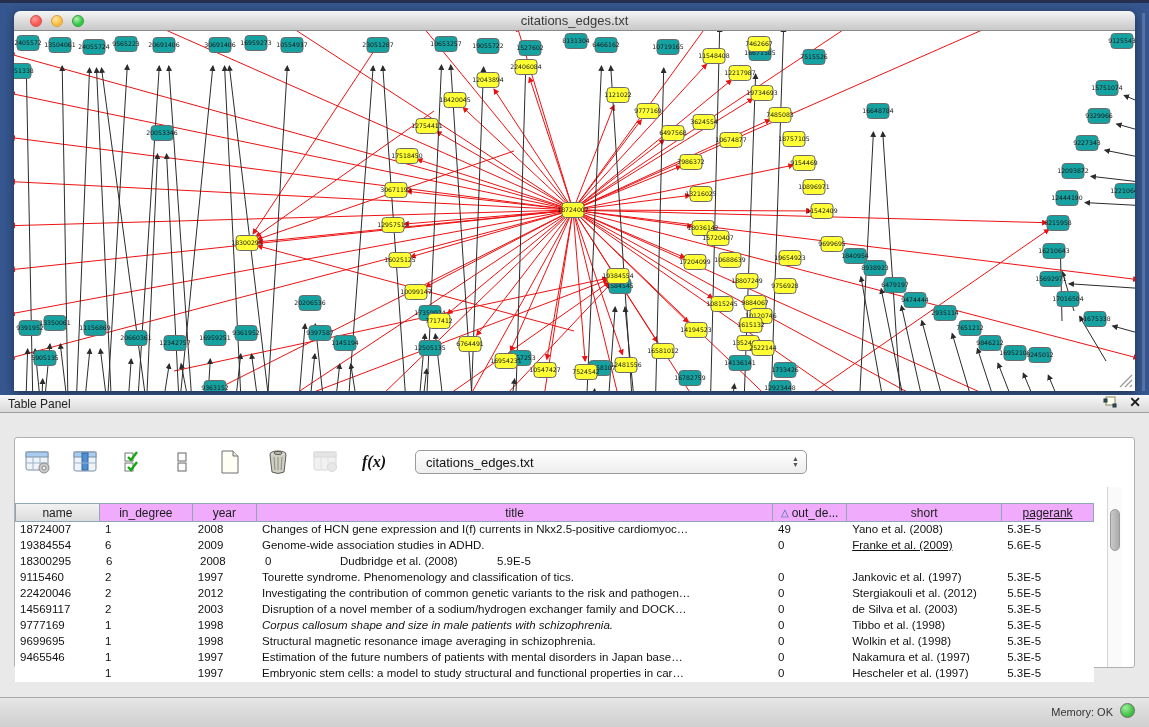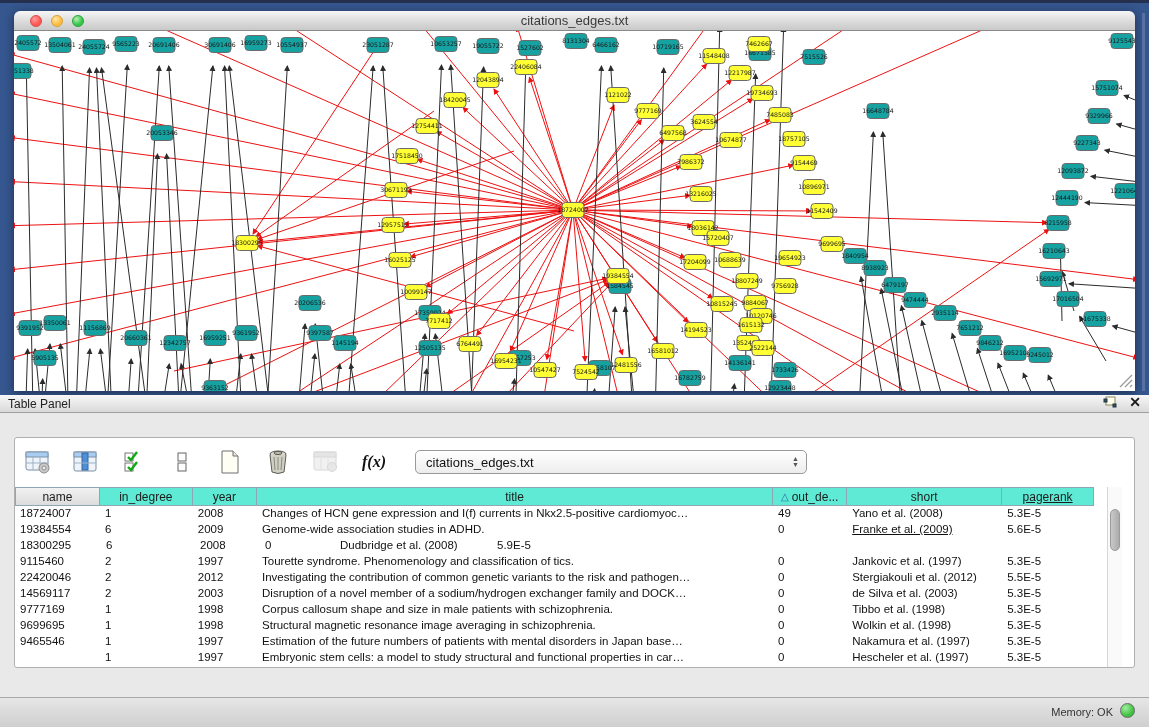--- a/index.html
+++ b/index.html
@@ -40,23 +40,23 @@
   .tbtn { width:30px; height:30px; display:flex; align-items:center; justify-content:center; background:none; border:none; }
   .tbtn.dis { opacity:.38; }
   .fx { font-family:"Liberation Serif", serif; font-style:italic; font-weight:bold; font-size:16px; color:#111; }
   .combo { margin-left:8px; width:392px; height:24px; border:1px solid #9a9a9a; border-radius:5px;
     background:linear-gradient(#ffffff,#ededed); position:relative; font-size:13px; color:#111;
     display:flex; align-items:center; padding-left:10px; }
   .combo .arrows { position:absolute; right:4px; top:2px; width:13px; height:18px;
     display:flex; flex-direction:column; align-items:center; justify-content:center; color:#555; }
   .combo .arrows span { font-size:7px; line-height:6px; }
 
-  .grid { position:absolute; left:0px; top:49px; width:1079px; }
+  .grid { position:absolute; left:0px; top:65px; width:1079px; }
   .ghead { display:flex; height:19px; }
-  .ghead .hc { background:#5eead4; border:1px solid #8fa6b4; border-left:none;
+  .ghead .hc { background:#f0abfc; border:1px solid #8fa6b4; border-left:none;
     font-size:12px; color:#1c1c1c; display:flex; align-items:center; justify-content:center;
     white-space:nowrap; overflow:hidden; }
   .ghead .hc:first-child { background:linear-gradient(#f2f2f2,#dcdcdc); border-left:1px solid #8fa6b4; }
   .ghead .hc .sort { color:#2b6ea8; margin-right:3px; font-size:10px; }
   .grow { display:flex; height:16px; font-size:11.5px; color:#111; background:#fff; }
   .grow .c { padding:1px 4px 0 5px; white-space:nowrap; overflow:hidden; }
   .vscroll { position:absolute; right:12px; top:49px; width:15px; height:180px;
     background:#fafafa; border-left:1px solid #d5d5d5; }
   .vthumb { position:absolute; left:2px; top:22px; width:10px; height:42px;
     background:linear-gradient(90deg,#c9c9c9,#ababab); border-radius:6px; border:1px solid #9a9a9a; }
@@ -868,21 +868,21 @@
             <div class="c" style="width: 65px;">2003</div>
             <div class="c" style="width: 523px;">Disruption of a novel member of a sodium/hydrogen exchanger family and DOCK…</div>
             <div class="c" style="width: 75px;">0</div>
             <div class="c" style="width: 157px;">de Silva et al. (2003)</div>
             <div class="c" style="width: 93px;">5.3E-5</div>
           </div>
           <div class="grow">
             <div class="c" style="width: 86px;">9777169</div>
             <div class="c" style="width: 94px;">1</div>
             <div class="c" style="width: 65px;">1998</div>
-            <div class="c" style="width: 523px;">Corpus callosum shape and size in male patients with schizophrenia.</div>
+            <div class="c" style="width: 523px; font-style: italic;">Corpus callosum shape and size in male patients with schizophrenia.</div>
             <div class="c" style="width: 75px;">0</div>
             <div class="c" style="width: 157px;">Tibbo et al. (1998)</div>
             <div class="c" style="width: 93px;">5.3E-5</div>
           </div>
           <div class="grow">
             <div class="c" style="width: 86px;">9699695</div>
             <div class="c" style="width: 94px;">1</div>
             <div class="c" style="width: 65px;">1998</div>
             <div class="c" style="width: 523px;">Structural magnetic resonance image averaging in schizophrenia.</div>
             <div class="c" style="width: 75px;">0</div>

